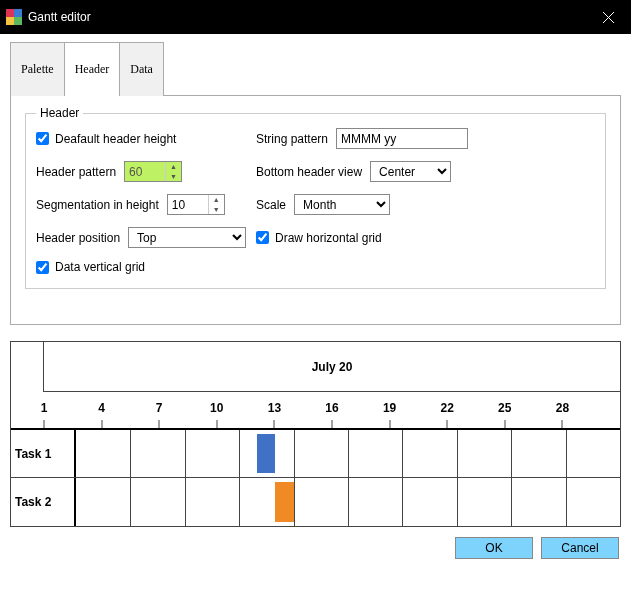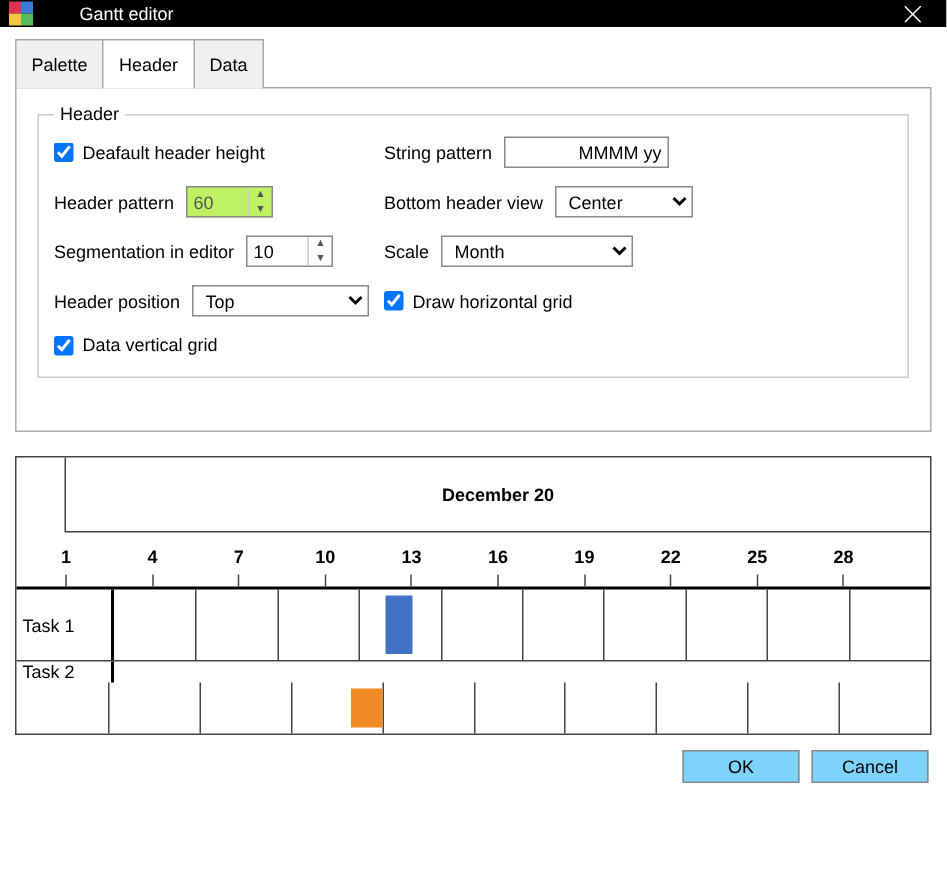--- a/index.html
+++ b/index.html
@@ -10,25 +10,24 @@
     background: #fff;
     width: 631px;
     height: 591px;
     overflow: hidden;
     display: flex;
     flex-direction: column;
   }
   .titlebar {
     background: #000;
     color: #fff;
-    height: 18px;
+    height: 34px;
     display: flex;
     align-items: center;
     padding: 0 0 0 6px;
-    gap: 25px;
   }
   .titlebar .app-icon {
     width: 16px; height: 16px;
     margin-right: 6px;
     display: flex; flex-wrap: wrap;
   }
   .titlebar .app-icon span { width: 8px; height: 8px; }
   .titlebar .title { flex: 1; }
   .titlebar .close {
     width: 45px; height: 30px;
@@ -42,24 +41,25 @@
     flex-direction: column;
   }
   .tabs {
     display: flex;
     position: relative;
     z-index: 2;
   }
   .tab {
     border: 1px solid #aaa;
     border-bottom: none;
-    padding: 9px 10px;
+    padding: 19px 10px;
     background: #f0f0f0;
     margin-right: -1px;
     position: relative;
+    font-family: Liberation Serif, serif;
   }
   .tab.active {
     background: #fff;
     z-index: 3;
   }
   .tab-panel {
     border: 1px solid #aaa;
     margin-top: -1px;
     padding: 10px 12px;
     height: 230px;
@@ -140,25 +140,25 @@
   .daytick {
     position: absolute; bottom: 0; width: 1px; height: 8px;
     background: #444; transform: translateX(-0.5px);
   }
   .gantt-body {
     border-top: 2px solid #000;
   }
   .gantt-row {
     display: flex; height: 48px; border-bottom: 1px solid #444;
   }
-  .gantt-row:last-child { border-bottom: none; flex-direction: column; }
+  .gantt-row:last-child { border-bottom: none; }
   .gantt-row-label {
     width: 65px; border-right: 2px solid #000;
     display: flex; align-items: center; padding-left: 4px;
-    font-weight: normal; font-size: 12px;
+    font-weight: bold; font-size: 12px;
   }
   .gantt-row-track {
     flex: 1; position: relative;
   }
   .gridline {
     position: absolute; top: 0; bottom: 0; width: 1px;
     background: #444;
   }
   .bar {
     position: absolute; top: 4px; bottom: 4px;
@@ -205,54 +205,54 @@
       <div class="form-grid">
 
         <div class="cell">
           <label class="checkbox">
             <input type="checkbox" checked="" style="">
             <span>Deafault header height</span>
           </label>
         </div>
         <div class="cell">
           <label class="txt">String pattern</label>
-          <input type="text" style="width: 110px; text-align: right;" value="MMMM yy">
+          <input type="text" style="width: 132px;" value="MMMM yy">
         </div>
 
         <div class="cell">
           <label class="txt">Header pattern</label>
           <div class="spinner disabled">
             <input disabled="" value="60" style="">
             <div class="arrows">
                 <span>▲</span>
                 <span>▼</span>
               </div>
           </div>
         </div>
         <div class="cell">
           <label class="txt">Bottom header view</label>
-          <select style="width:92px">
+          <select style="width:81px">
             <option>Center</option>
           </select>
         </div>
 
         <div class="cell">
-          <label class="txt">Segmentation in editor</label>
+          <label class="txt">Segmentation in height</label>
           <div class="spinner">
             <input value="10" style="">
             <div class="arrows">
                 <span>▲</span>
                 <span>▼</span>
               </div>
           </div>
         </div>
 
         <div class="cell">
           <label class="txt">Scale</label>
-          <select style="width:128px">
+          <select style="width:96px">
             <option>Month</option>
           </select>
         </div>
         <div class="cell">
           <label class="txt">Header position</label>
           <select style="width:120px">
             <option>Top</option>
           </select>
         </div>
 
@@ -268,21 +268,21 @@
             <span>Data vertical grid</span>
           </label>
         </div>
       </div>
     </fieldset>
   </div>
 
   <div class="gantt" id="gantt">
     <div class="gantt-header">
       <div class="gantt-corner"></div>
-      <div class="gantt-header-main">December 20</div>
+      <div class="gantt-header-main">July 20</div>
     </div>
     <div class="gantt-days-row">
       <div class="gantt-days-spacer"></div>
       <div class="gantt-days">
           <span class="daylabel" style="left:0%">1</span>
           <span class="daytick" style="left:0%"></span>
           <span class="daylabel" style="left:10%">4</span>
           <span class="daytick" style="left:10%"></span>
           <span class="daylabel" style="left:20%">7</span>
           <span class="daytick" style="left:20%"></span>

